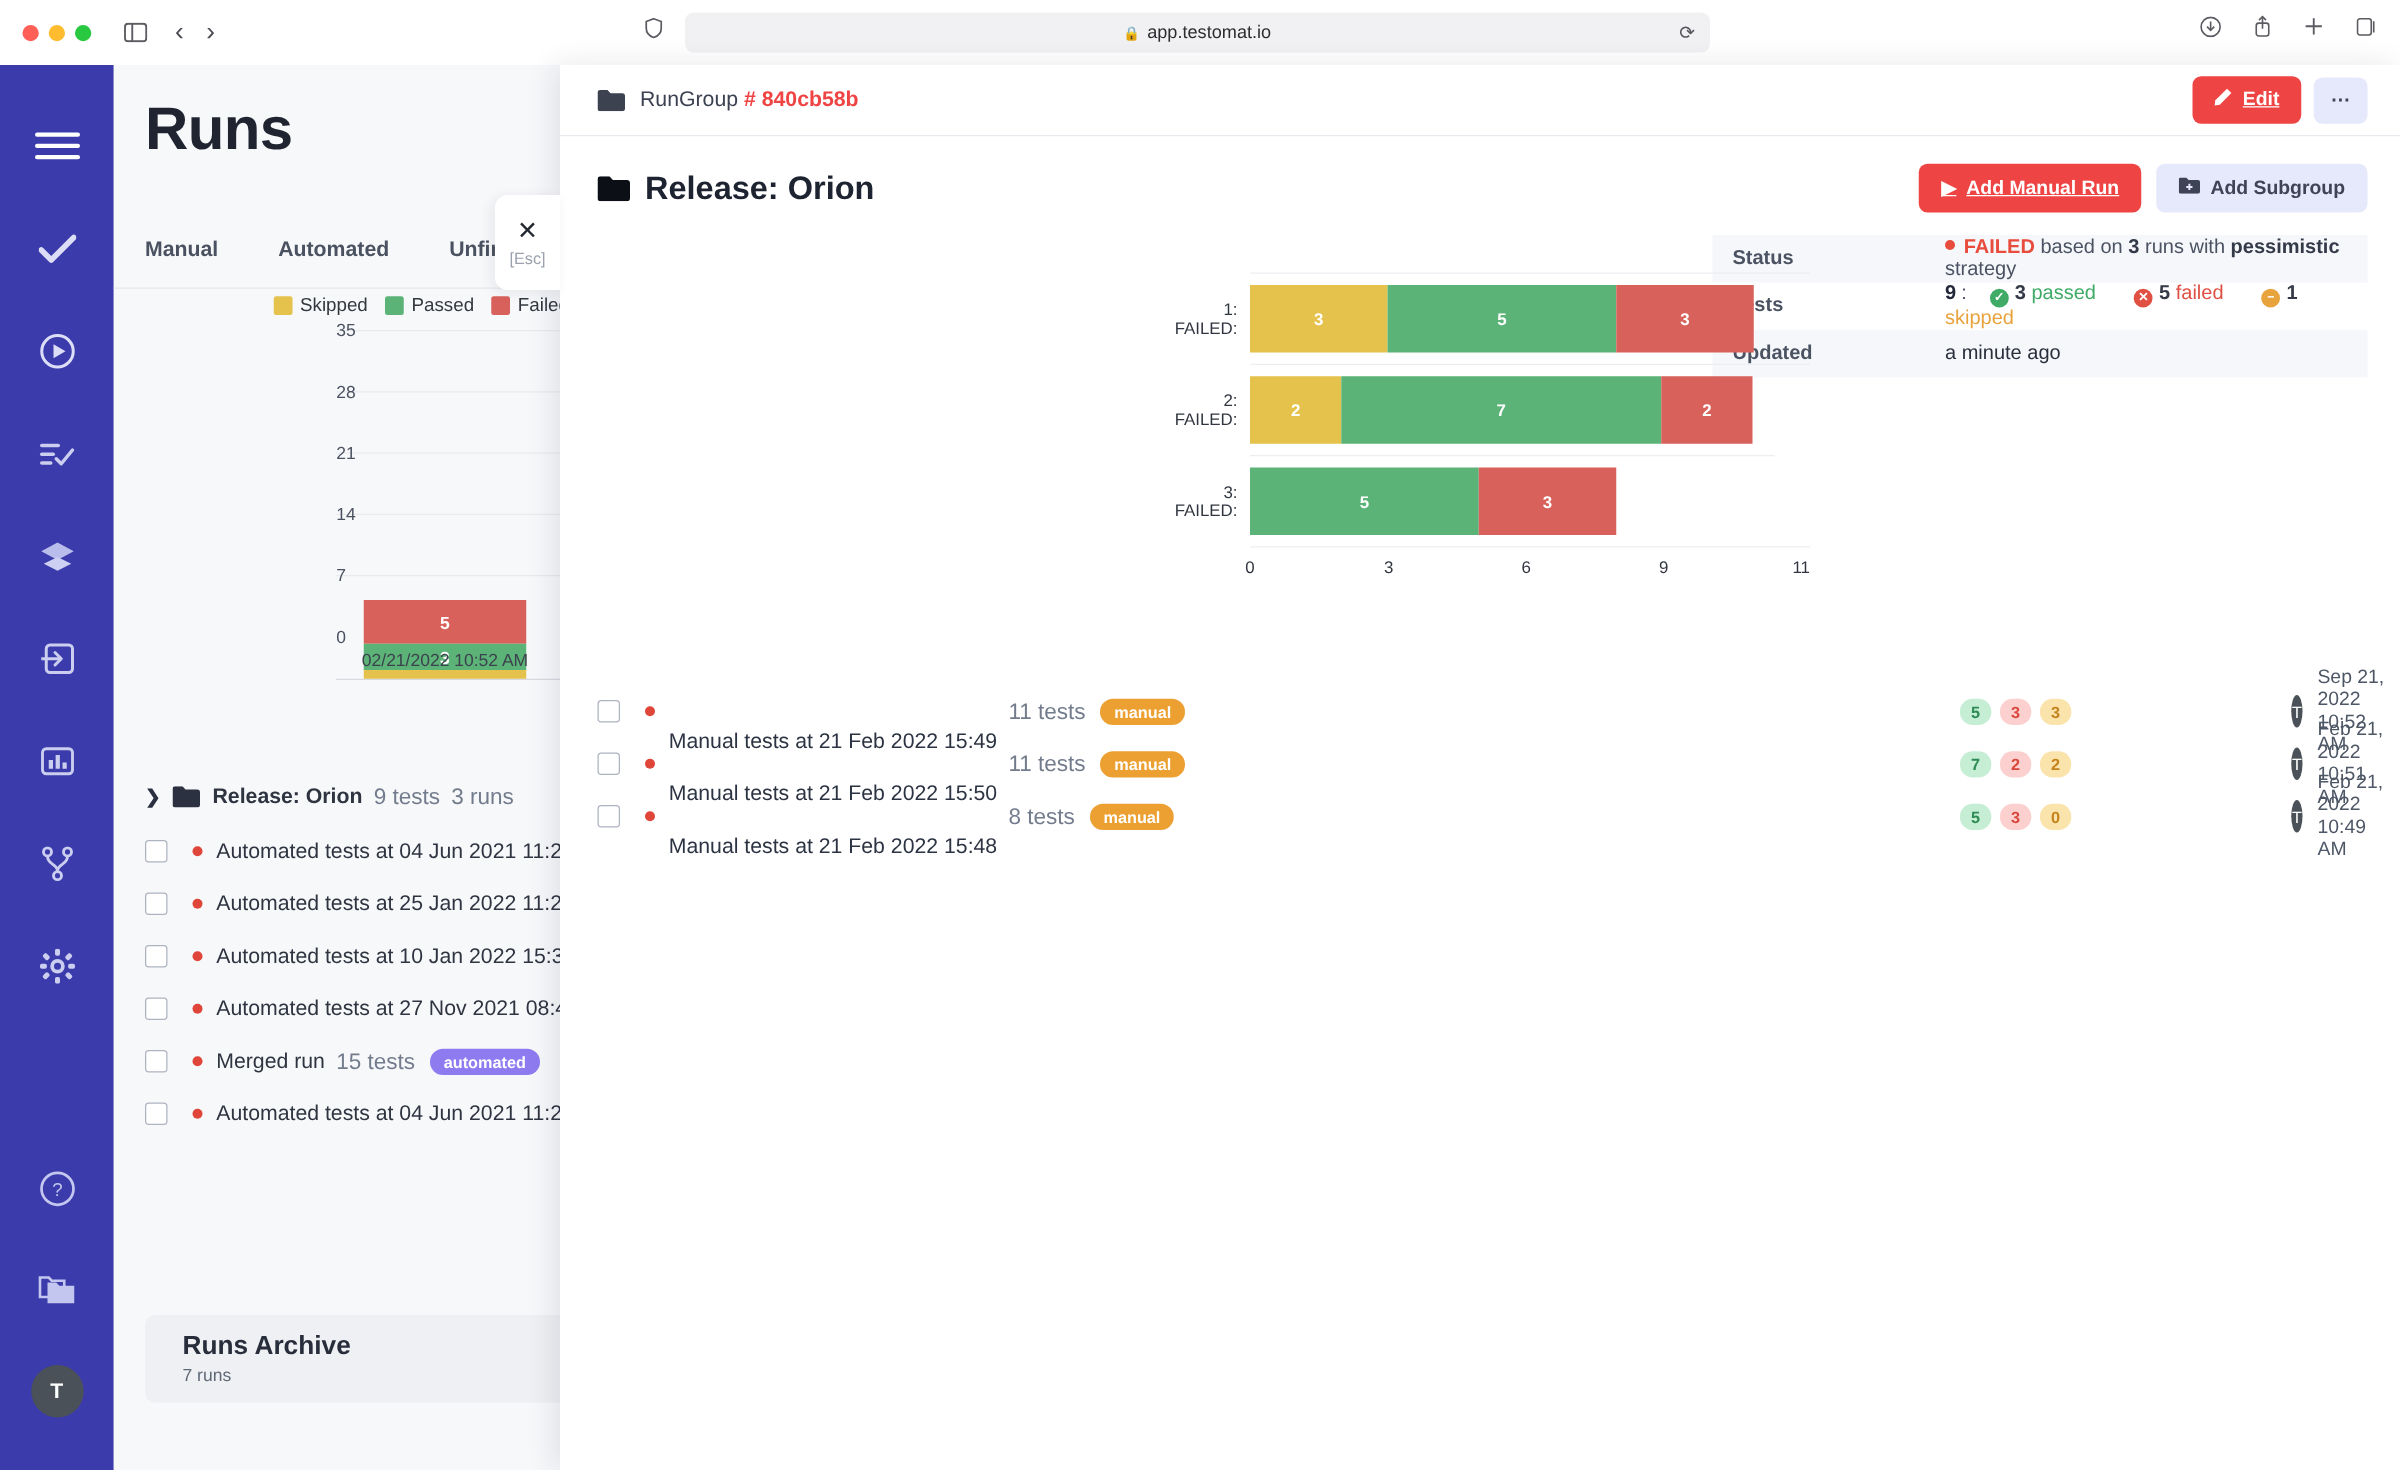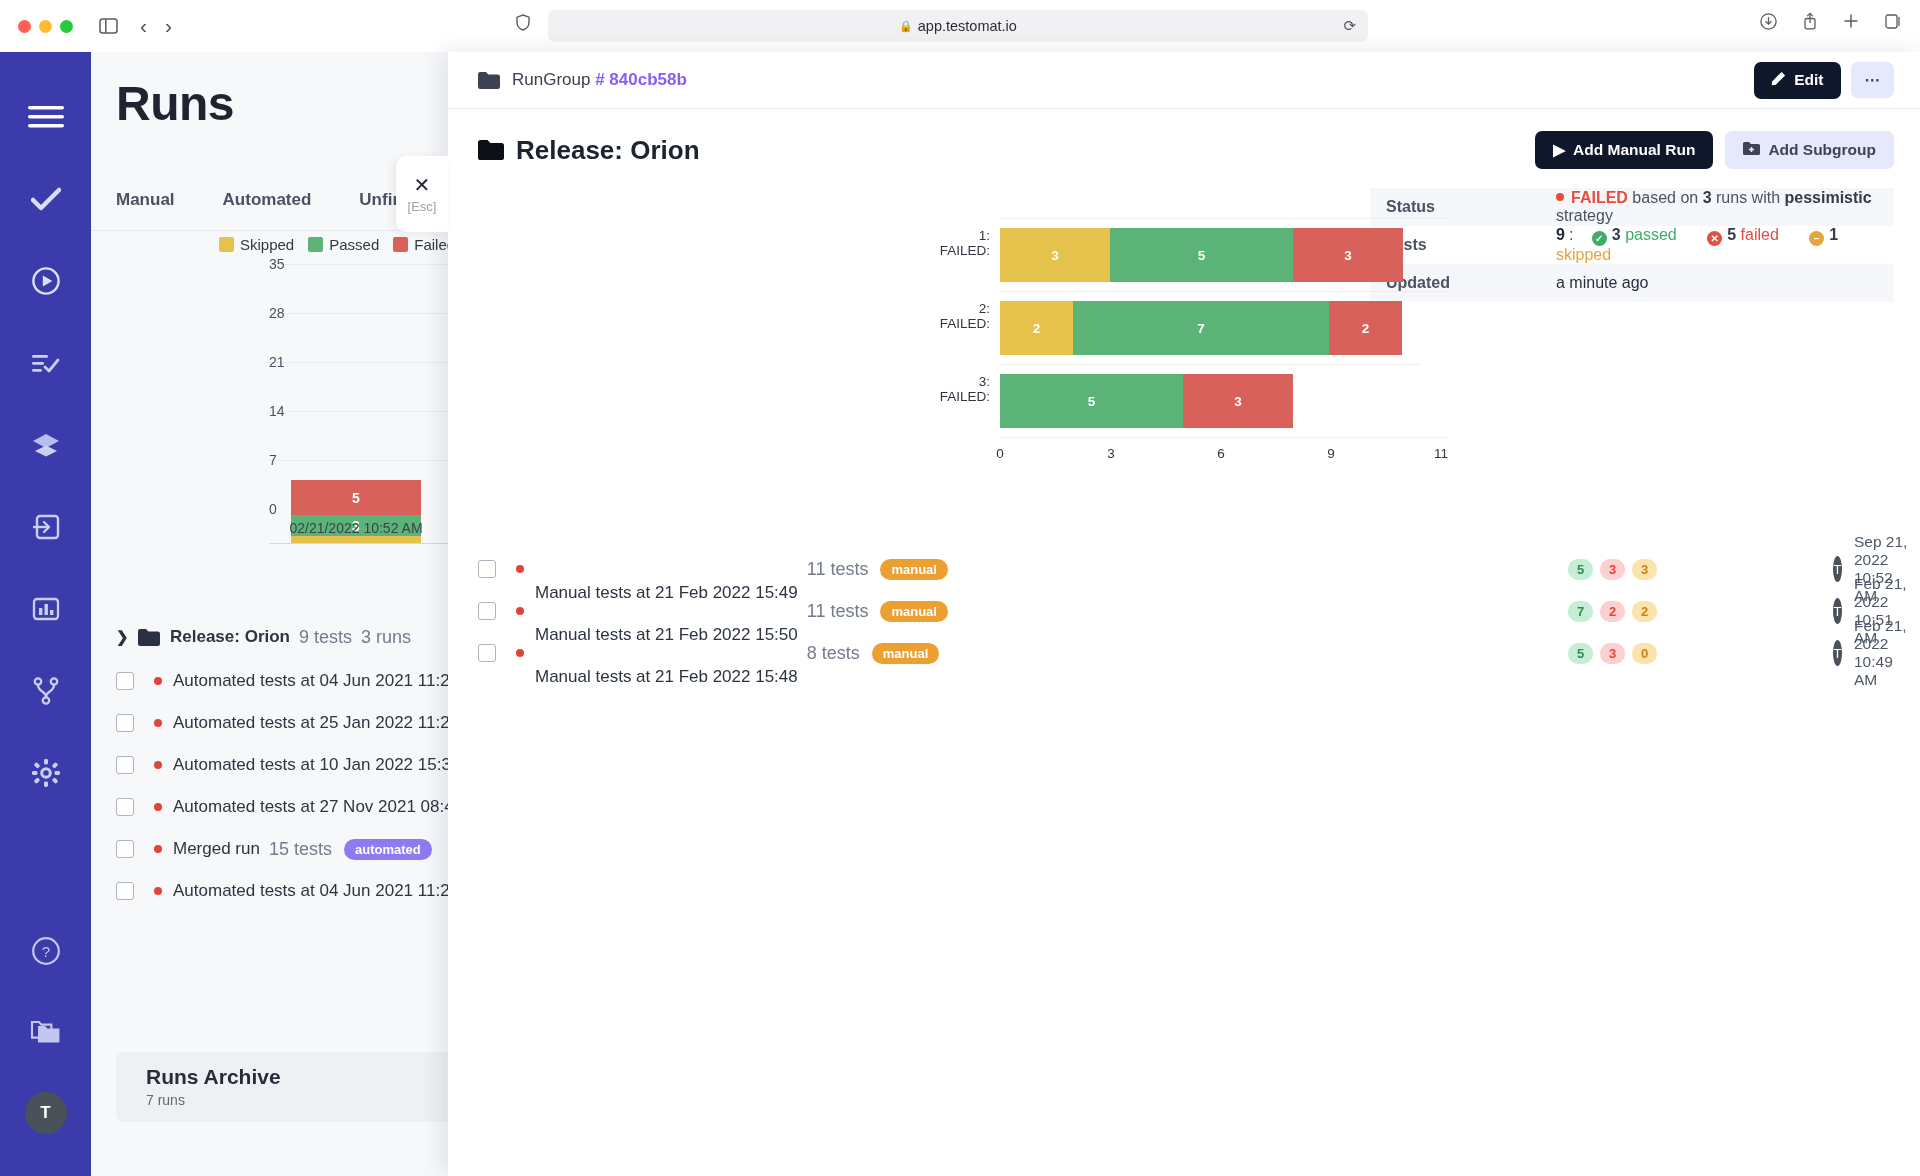--- a/index.html
+++ b/index.html
@@ -97,24 +97,24 @@
   .esc-chip .lbl { font-size: 13px; color: #9ba2ae; }
 
   
   .drawer {
     position: absolute; left: 448px; top: 0; right: 0; bottom: 0;
     background: #ffffff; z-index: 30; box-shadow: -6px 0 22px rgba(25,30,55,.10);
   }
   .drawer-head { height: 56px; display: flex; align-items: center; padding: 0 26px 0 30px; }
   .folder-ic { color: #2b3140; margin-right: 12px; display: flex; align-items: center; }
   .bc-text { font-size: 17px; color: #3b4150; }
-  .bc-text b { color: #8b5cf6; }
+  .bc-text b { color: #ef4444; }
   .head-actions { margin-left: auto; display: flex; gap: 10px; align-items: center; }
   .btn { border-radius: 7px; font-size: 15.5px; font-weight: 600; display: inline-flex; align-items: center; gap: 8px; cursor: pointer; border: none; }
-  .btn-primary { background: #0f172a; color: #fff; padding: 9px 17px; }
+  .btn-primary { background: #ef4444; color: #fff; padding: 9px 17px; text-decoration: underline; }
   .btn-light { background: #e6e8fb; color: #3e4355; padding: 9px 14px; }
   .drawer-rule { height: 1px; background: #e8eaef; }
 
   .drawer-title-row { display: flex; align-items: center; padding: 22px 26px 0 30px; }
   .drawer-title { font-size: 26px; font-weight: 700; color: #1d2330; }
   .drawer-title-actions { margin-left: auto; display: flex; gap: 12px; }
 
   
   .stats { position: absolute; right: 26px; top: 136px; width: 524px; font-size: 16px; }
   .srow { display: flex; align-items: center; min-height: 38px; }
@@ -126,21 +126,21 @@
   .dot-red { display:inline-block; width: 8px; height: 8px; border-radius: 50%; background: #e84c3d; margin-right: 7px; vertical-align: 2px;}
   .tcount { font-weight: 700; color: #22283a; margin-right: 4px; }
   .chip-ico { display:inline-flex; width:15px;height:15px;border-radius:50%;align-items:center;justify-content:center;color:#fff;font-size:10px;font-weight:700;margin-right:5px; vertical-align:-2px;}
   .pass-txt { color: #3fab66; font-weight: 400; margin-right: 26px; }
   .pass-txt b, .fail-txt b, .skip-txt b { font-weight: 700; }
   .fail-txt { color: #e05043; margin-right: 26px; }
   .skip-txt { color: #e8a33d; }
 
   
   .hchart { position: absolute; left: 480px; top: 166px; width: 520px; height: 262px; }
-  .hrow { position: absolute; left: 0; right: 0; display: flex; align-items: flex-start; }
+  .hrow { position: absolute; left: 0; right: 0; display: flex; align-items: center; }
   .hrow .rlab { width: 72px; text-align: right; padding-right: 10px; font-size: 13.5px; color: #30353f; }
   .hbar { display: flex; height: 54px; }
   .hseg { display: flex; align-items: center; justify-content: center; color: #fff; font-weight: 700; font-size: 13.5px; }
   .hgrid { position: absolute; left: 72px; height: 1px; background: #eceef2; }
   .hx { position: absolute; font-size: 13.5px; color: #30353f; transform: translateX(-50%); }
 
   
   .drun { position: absolute; left: 0; right: 22px; display: flex; align-items: center; height: 40px; font-size: 17px; color: #2e3440; }
   .drun .nm { color: #2c3342; margin-top: 48px; }
   .counts { position: absolute; left: 1090px; display: flex; gap: 7px; }

